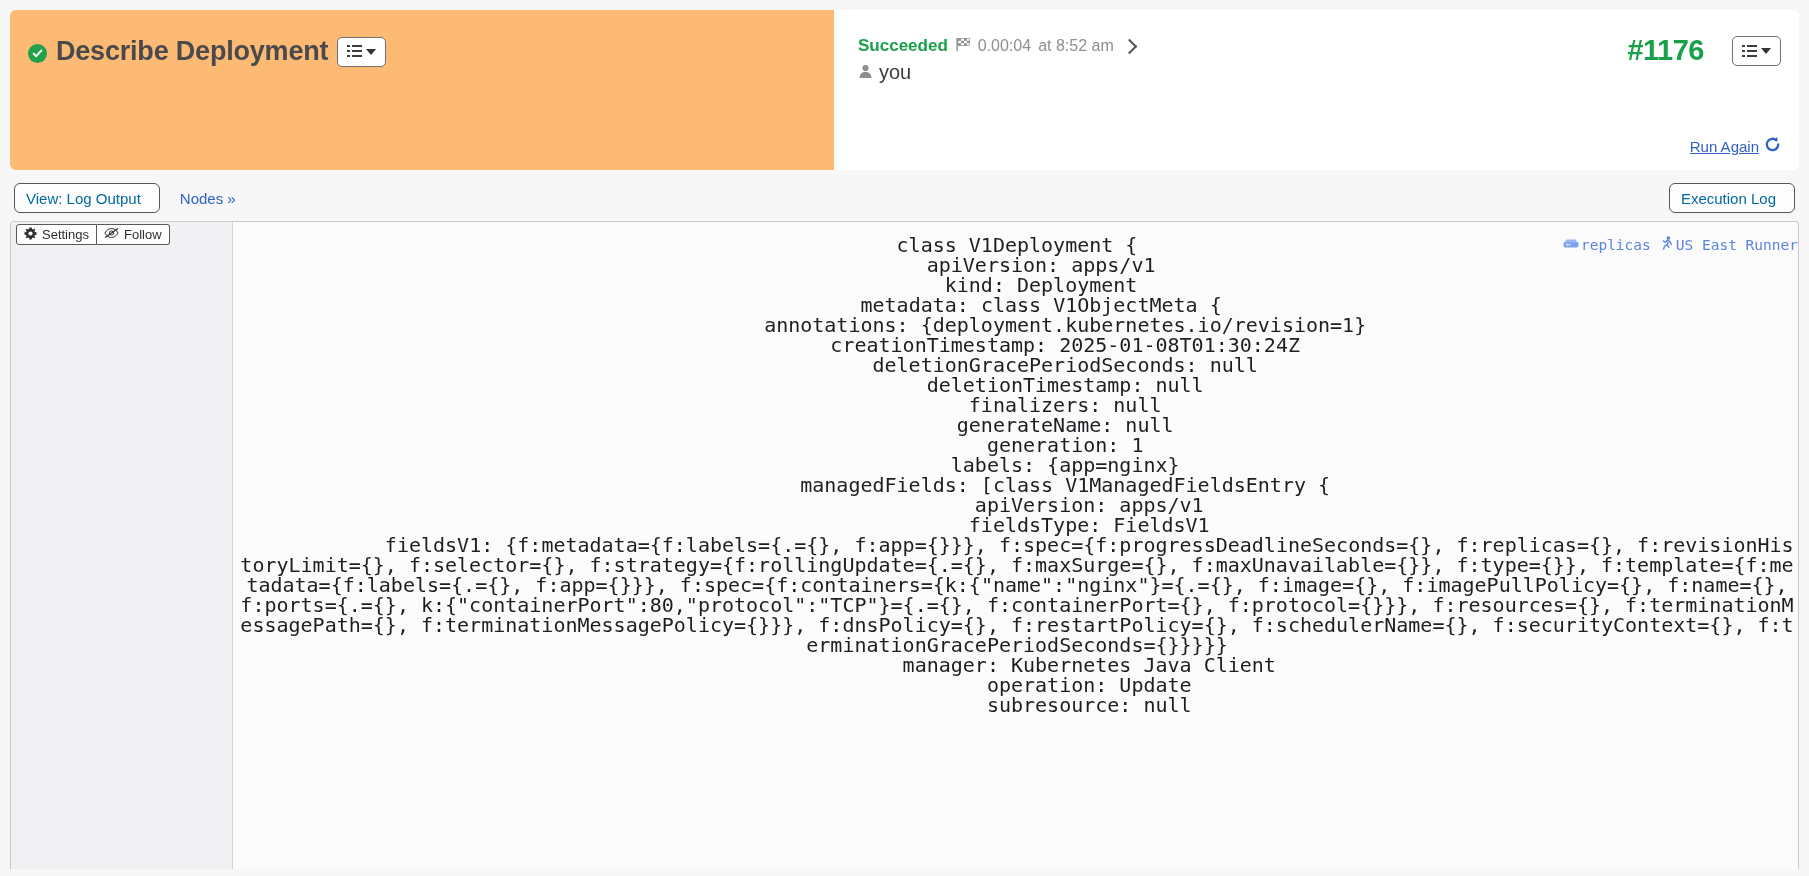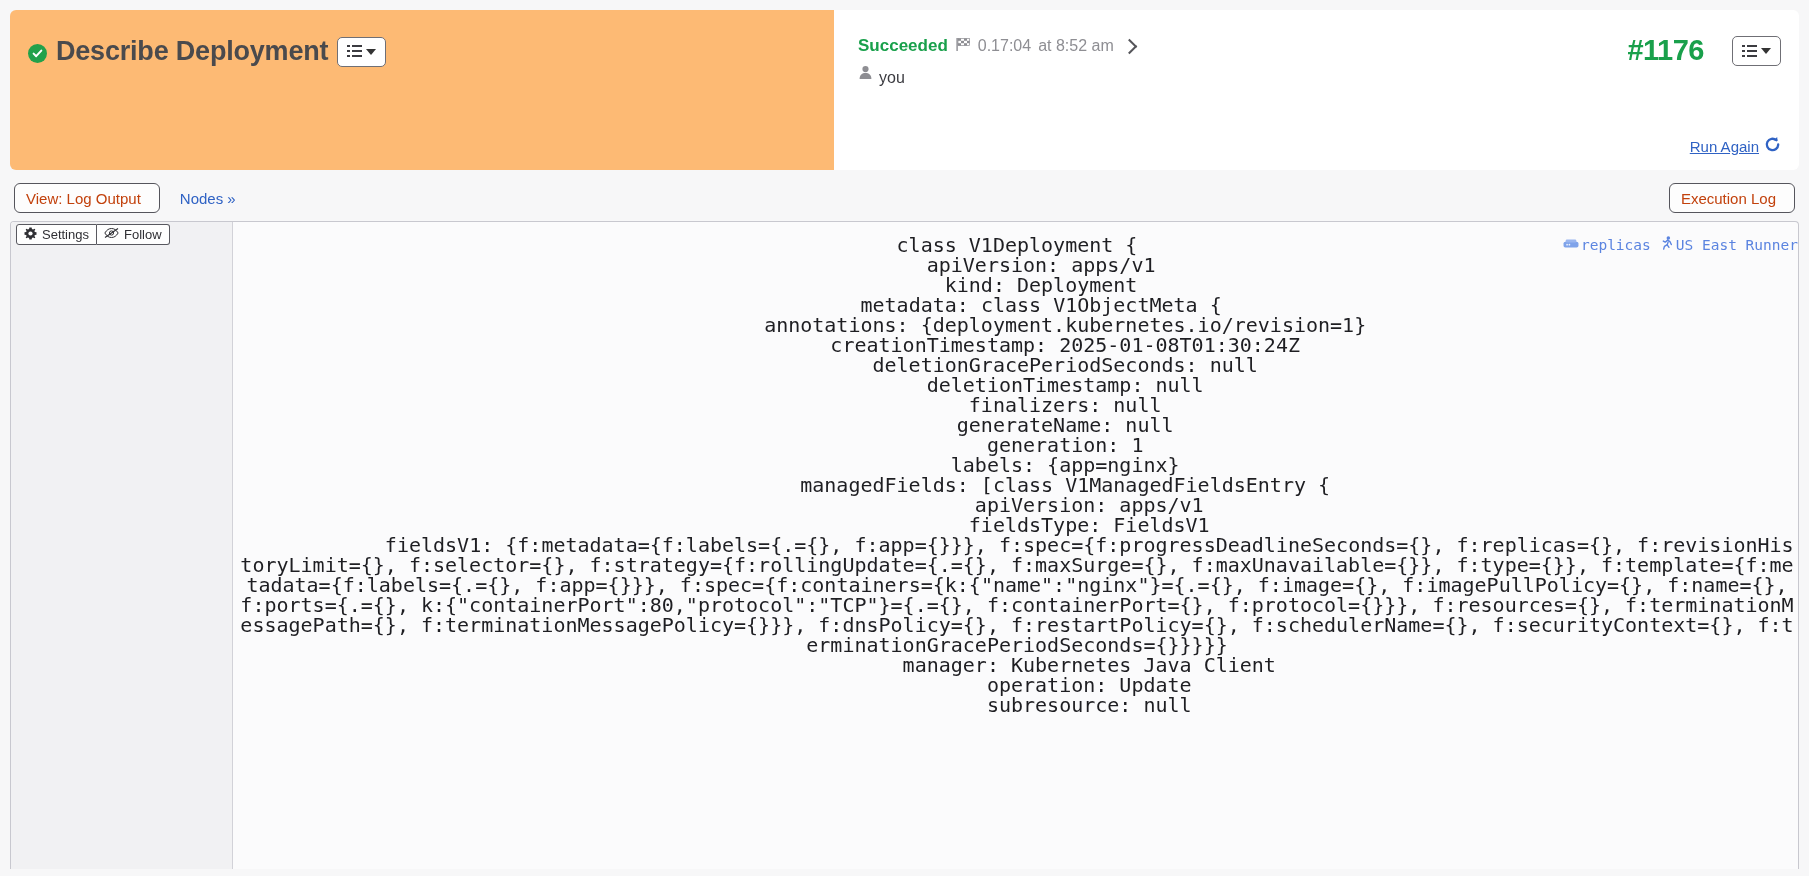--- a/index.html
+++ b/index.html
@@ -130,22 +130,21 @@
   }
   .meta-line {
     display: flex;
     align-items: center;
     gap: 6px;
     margin-top: 5px;
     white-space: nowrap;
   }
   .meta-line .mval {
     color: #6f6f75;
-    font-size: 16px;
-    margin-top: 8px;
+    font-size: 20px;
   }
   .meta-line.user .mval { color: #3b3b40; }
 
   .chev {
     display: inline-block;
     width: 9px; height: 9px;
     border-right: 2.6px solid #55555a;
     border-bottom: 2.6px solid #55555a;
     transform: rotate(-45deg);
     margin-left: 3px;
@@ -195,21 +194,21 @@
   .btn-outline {
     border: 1px solid #55555c;
     border-radius: 6px;
     background: #fdfdfd;
     height: 30px;
     padding: 0 11px;
     display: inline-flex;
     align-items: center;
     gap: 7px;
     font-size: 15px;
-    color: #c2410c;
+    color: #0369a1;
     cursor: pointer;
     white-space: nowrap;
     box-sizing: border-box;
   }
   .link-blue {
     color: #2f62c4;
     font-size: 15px;
     cursor: pointer;
     white-space: nowrap;
   }
@@ -343,21 +342,21 @@
             <rect x="3" y="1.4" width="3" height="2.4"></rect>
               <rect x="9" y="1.4" width="3" height="2.4"></rect>
             <rect x="6" y="3.8" width="3" height="2.4"></rect>
               <rect x="12" y="3.8" width="2.6" height="2.4"></rect>
             <rect x="3" y="6.2" width="3" height="2.4"></rect>
               <rect x="9" y="6.2" width="3" height="2.4"></rect>
           </g>
           <rect x="3" y="1.4" width="11.6" height="7.2" fill="none" stroke="#8e8e93" stroke-width="0.7"></rect>
         </svg>
       </span>
-      <span class="muted">0.17:04</span>
+      <span class="muted">0.00:04</span>
       <span class="muted">at 8:52 am</span>
       <span class="chev"></span>
     </div>
 
     <div class="meta-line user">
       <span>
         <svg width="15" height="15" viewBox="0 0 15 15">
           <circle cx="7.5" cy="4.1" r="3.1" fill="#8e8e93"></circle>
           <path d="M1.6 14 C1.6 9.8 4.2 8 7.5 8 C10.8 8 13.4 9.8 13.4 14 Z" fill="#8e8e93"></path>
         </svg>

